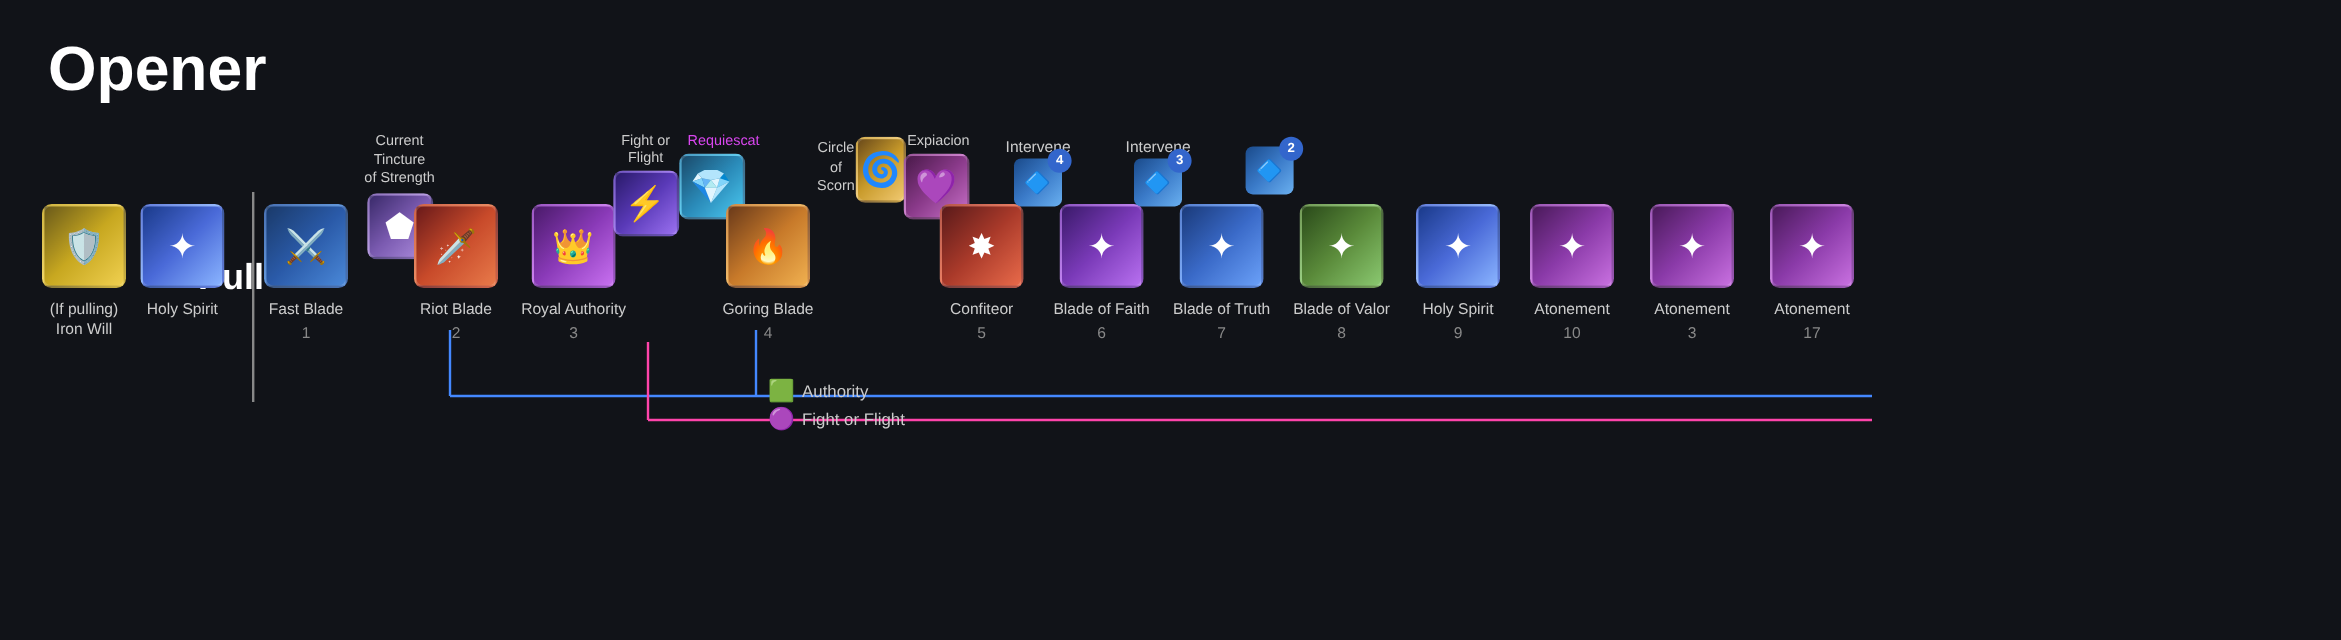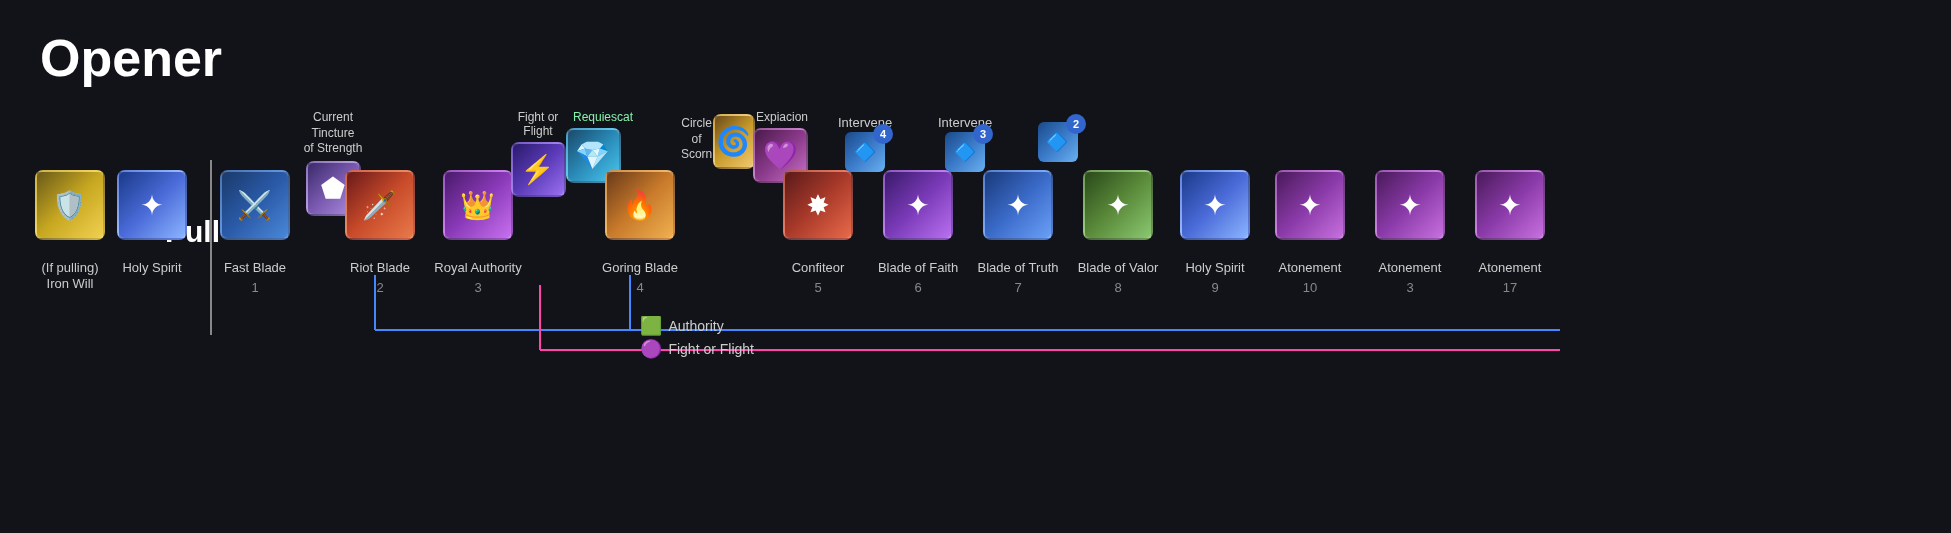--- a/index.html
+++ b/index.html
@@ -62,21 +62,21 @@
       height: 70px;
       border-radius: 8px;
       display: flex;
       align-items: center;
       justify-content: center;
       font-size: 28px;
       position: relative;
       border: 2px solid rgba(255,255,255,0.15);
     }
     .skill-label {
-      margin-top: 20px;
+      margin-top: 10px;
       font-size: 13px;
       color: #ccc;
       text-align: center;
       line-height: 1.2;
       white-space: nowrap;
     }
     .skill-num {
       margin-top: 4px;
       font-size: 13px;
       color: #888;
@@ -143,21 +143,21 @@
     <div class="skill-label">Royal Authority</div>
     <div class="skill-num">3</div>
   </div>
 
   <div style="position:absolute; left:503px; top:0px; display:flex; flex-direction:column; align-items:center; width:70px;">
     <div style="font-size:12px; color:#ccc; text-align:center;">Fight or Flight</div>
     <div class="skill-icon icon-fight-flight" style="width:55px; height:55px; margin-top:4px;">⚡</div>
   </div>
 
   <div style="position:absolute; left:558px; top:0px; display:flex; flex-direction:column; align-items:center; width:70px;">
-    <div style="font-size:12px; color:#86efac; text-align:center;margin-left:20px;">Requiescat</div>
+    <div style="font-size:12px; color:#d946ef; text-align:center;margin-left:20px;">Requiescat</div>
     <div class="skill-icon icon-requiescat" style="width:55px; height:55px; margin-top:4px;">💎</div>
   </div>
 
   <div class="skill" style="left:600px; top:60px;">
     <div class="skill-icon icon-goring">🔥</div>
     <div class="skill-label">Goring Blade</div>
     <div class="skill-num">4</div>
   </div>
 
   <div style="position:absolute; left:680px; top:0px; display:flex; flex-direction:row; align-items:center; width:75px;">

